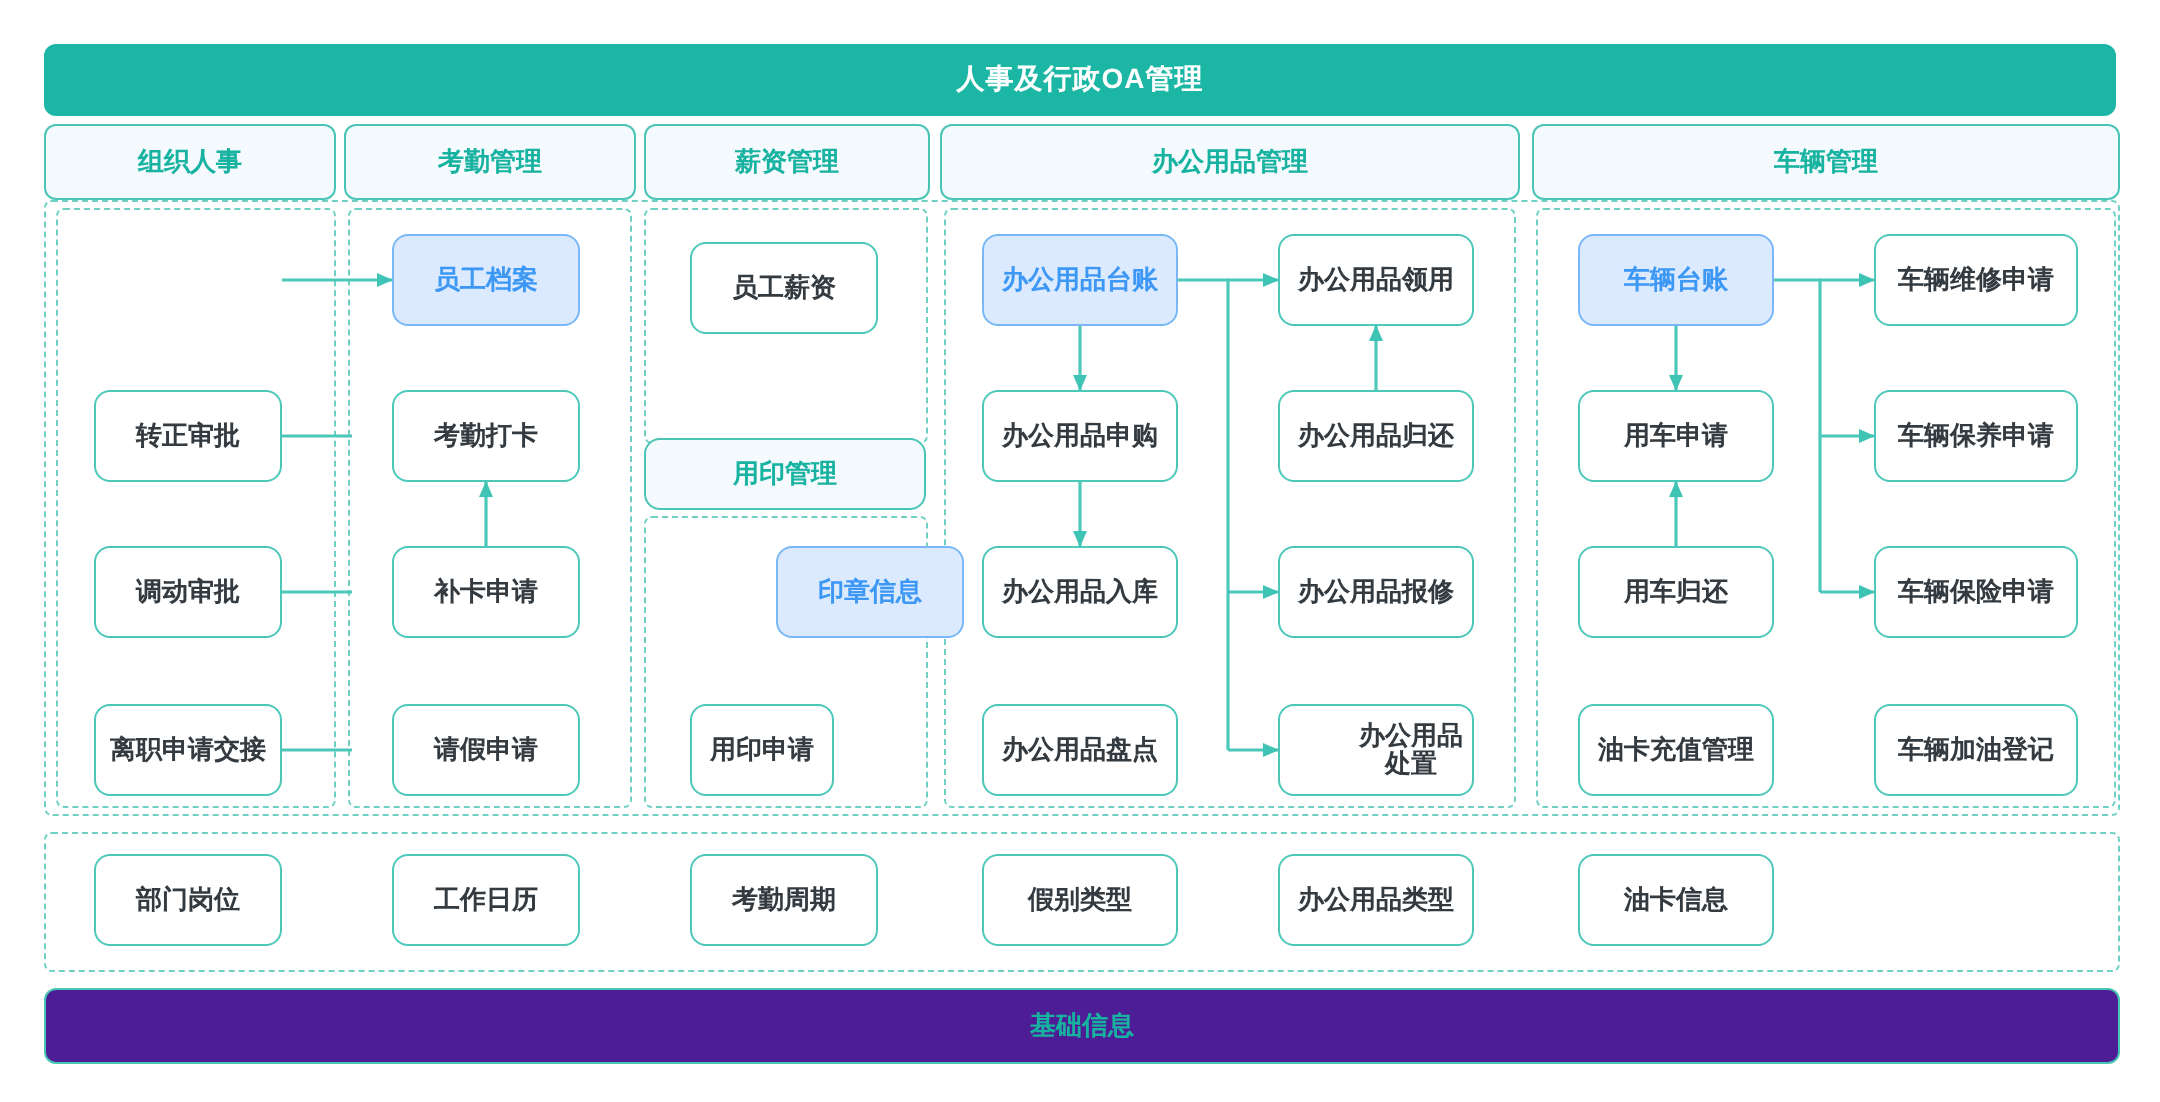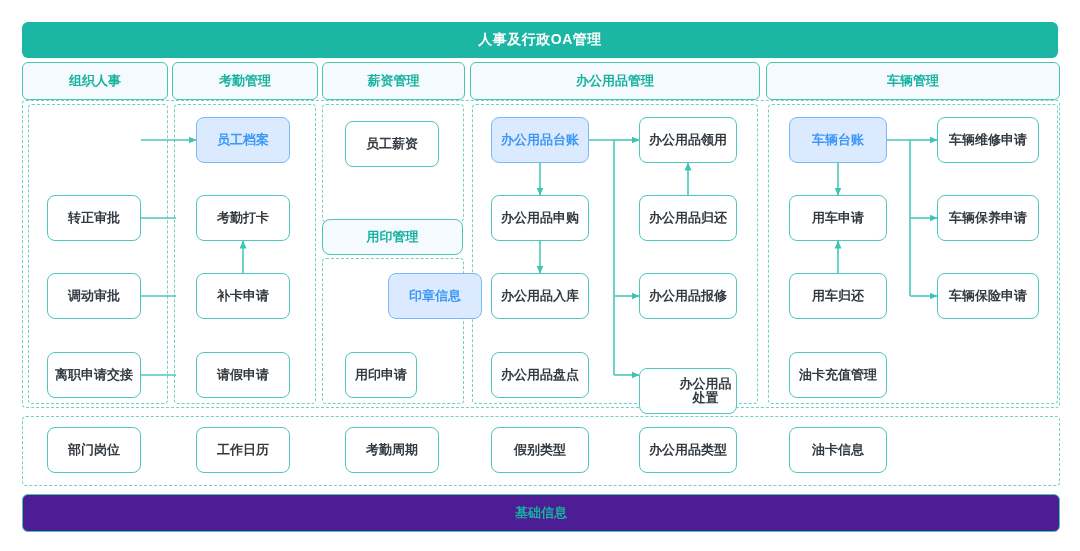--- a/index.html
+++ b/index.html
@@ -147,21 +147,21 @@
 
   <div class="box" style="left:639px;top:117px;width:98px;">
     <span>办公用品领用</span>
   </div>
   <div class="box" style="left:639px;top:195px;width:98px;">
     <span>办公用品归还</span>
   </div>
   <div class="box" style="left:639px;top:273px;width:98px;">
     <span>办公用品报修</span>
   </div>
-  <div class="box" style="left:639px;top:368px;width:98px;padding-left:35px;">
+  <div class="box" style="left:639px;top:352px;width:98px;padding-left:35px;">
     <span>办公用品处置</span>
   </div>
 
   <div class="box hl" style="left:789px;top:117px;width:98px;">
     <span>车辆台账</span>
   </div>
   <div class="box" style="left:789px;top:195px;width:98px;">
     <span>用车申请</span>
   </div>
   <div class="box" style="left:789px;top:273px;width:98px;">
@@ -172,20 +172,23 @@
   </div>
 
   <div class="box" style="left:937px;top:117px;width:102px;">
     <span>车辆维修申请</span>
   </div>
   <div class="box" style="left:937px;top:195px;width:102px;">
     <span>车辆保养申请</span>
   </div>
   <div class="box" style="left:937px;top:273px;width:102px;">
     <span>车辆保险申请</span>
+  </div>
+  <div class="box" style="left:937px;top:352px;width:102px;">
+    <span>车辆加油登记</span>
   </div>
 
   <div class="dash-outer" style="left:22px;top:416px;width:1036px;height:68px;"></div>
 
   <div class="box" style="left:47px;top:427px;width:94px;justify-content:center;">
     <span>部门岗位</span>
   </div>
   <div class="box" style="left:196px;top:427px;width:94px;">
     <span>工作日历</span>
   </div>

